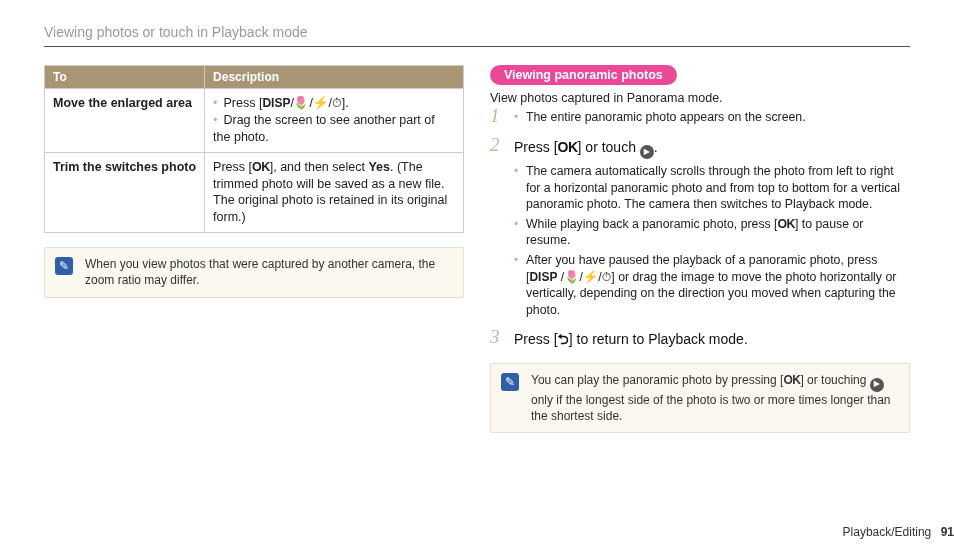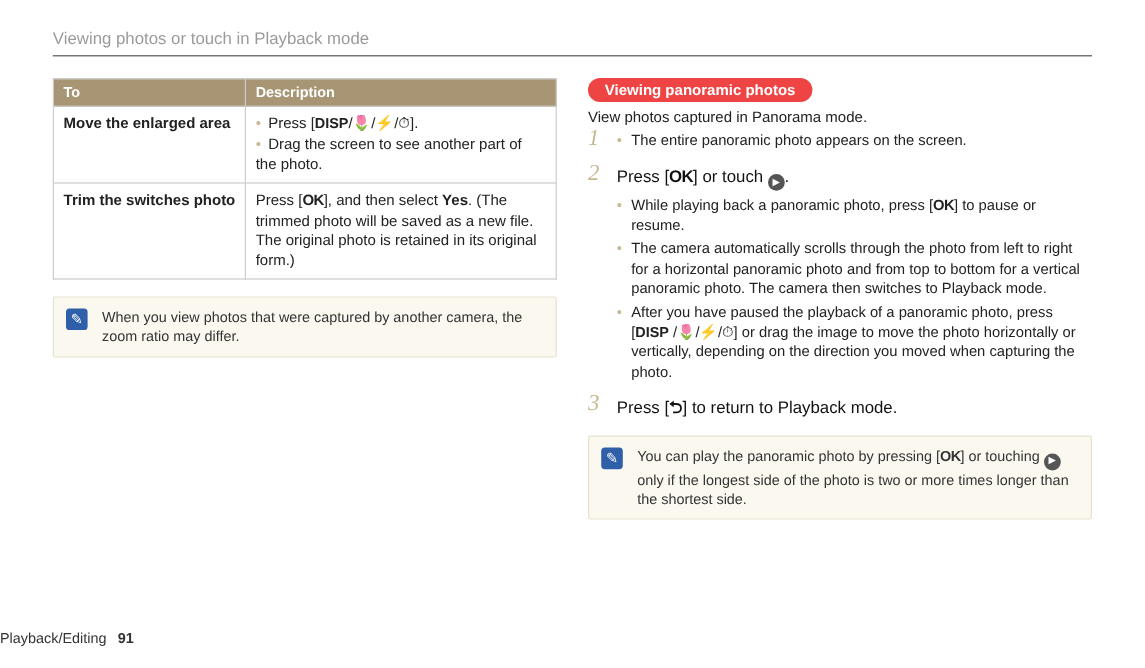--- a/index.html
+++ b/index.html
@@ -67,21 +67,21 @@
     background: #2f5fa8;
     color: #fff;
     display:flex;align-items:center;justify-content:center;
     font-size: 12px;
     flex: 0 0 18px;
     margin-top:1px;
   }
   
   .chip {
     display:inline-block;
-    background:#ef4444;
+    background:#ec4899;
     color:#fff;
     font-weight:600;
     font-size:12.5px;
     padding:3px 14px;
     border-radius: 999px;
     margin-bottom:6px;
   }
   .intro { font-size:12.5px; }
   
   ol.steps { list-style:none; padding:0; margin:0; }
@@ -105,21 +105,21 @@
     display:inline-flex; width:14px;height:14px;border-radius:50%;
     background:#555; color:#fff; align-items:center;justify-content:center;
     font-size:8px; vertical-align:-2px;
   }
   .glyph-return { font-weight:700; }
   
   .footer {
     position:absolute;
     bottom:18px;
     left:0; right:0;
-    text-align:left;
+    text-align:right;
     font-size:12px;
     color:#333;
   }
   .footer .pnum { font-weight:700; margin-left:6px; }
 </style>
 </head>
 <body>
 
 <div class="page-title">Viewing photos or touch in Playback mode</div>
 
@@ -168,22 +168,22 @@
         <ul class="sub">
           <li>The entire panoramic photo appears on the screen.</li>
         </ul>
       </li>
       <li>
         <span class="num">2</span>
         <div class="step-title">
           <span>Press [</span><span class="glyph-ok">OK</span><span>] or touch </span><span class="circ-play">▶</span><span>.</span>
         </div>
         <ul class="sub">
+          <li>The camera automatically scrolls through the photo from left to right for a horizontal panoramic photo and from top to bottom for a vertical panoramic photo. The camera then switches to Playback mode.</li>
           <li>While playing back a panoramic photo, press [<span class="glyph-ok">OK</span>] to pause or resume.</li>
-          <li>The camera automatically scrolls through the photo from left to right for a horizontal panoramic photo and from top to bottom for a vertical panoramic photo. The camera then switches to Playback mode.</li>
           <li>After you have paused the playback of a panoramic photo, press [<span class="glyph-disp">DISP</span> /🌷/⚡/⏱] or drag the image to move the photo horizontally or vertically, depending on the direction you moved when capturing the photo.</li>
         </ul>
       </li>
       <li>
         <span class="num">3</span>
         <div class="step-title">
           <span>Press [</span><span class="glyph-return">⮌</span><span>] to return to Playback mode.</span>
         </div>
       </li>
     </ol>

